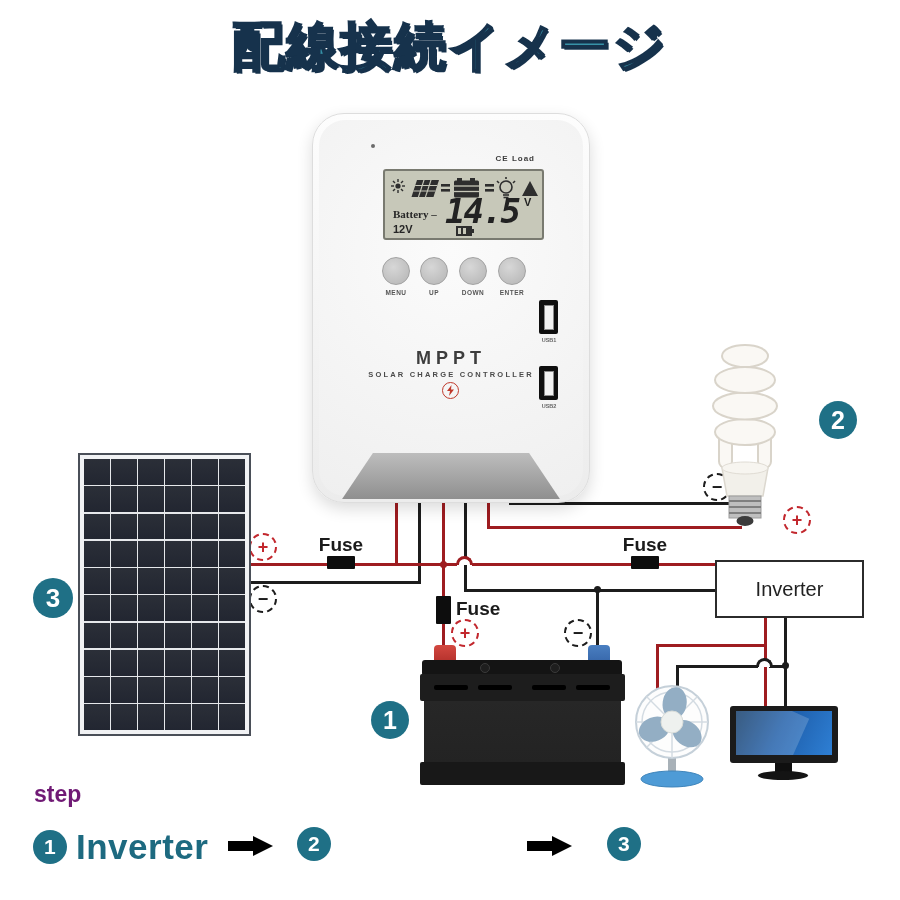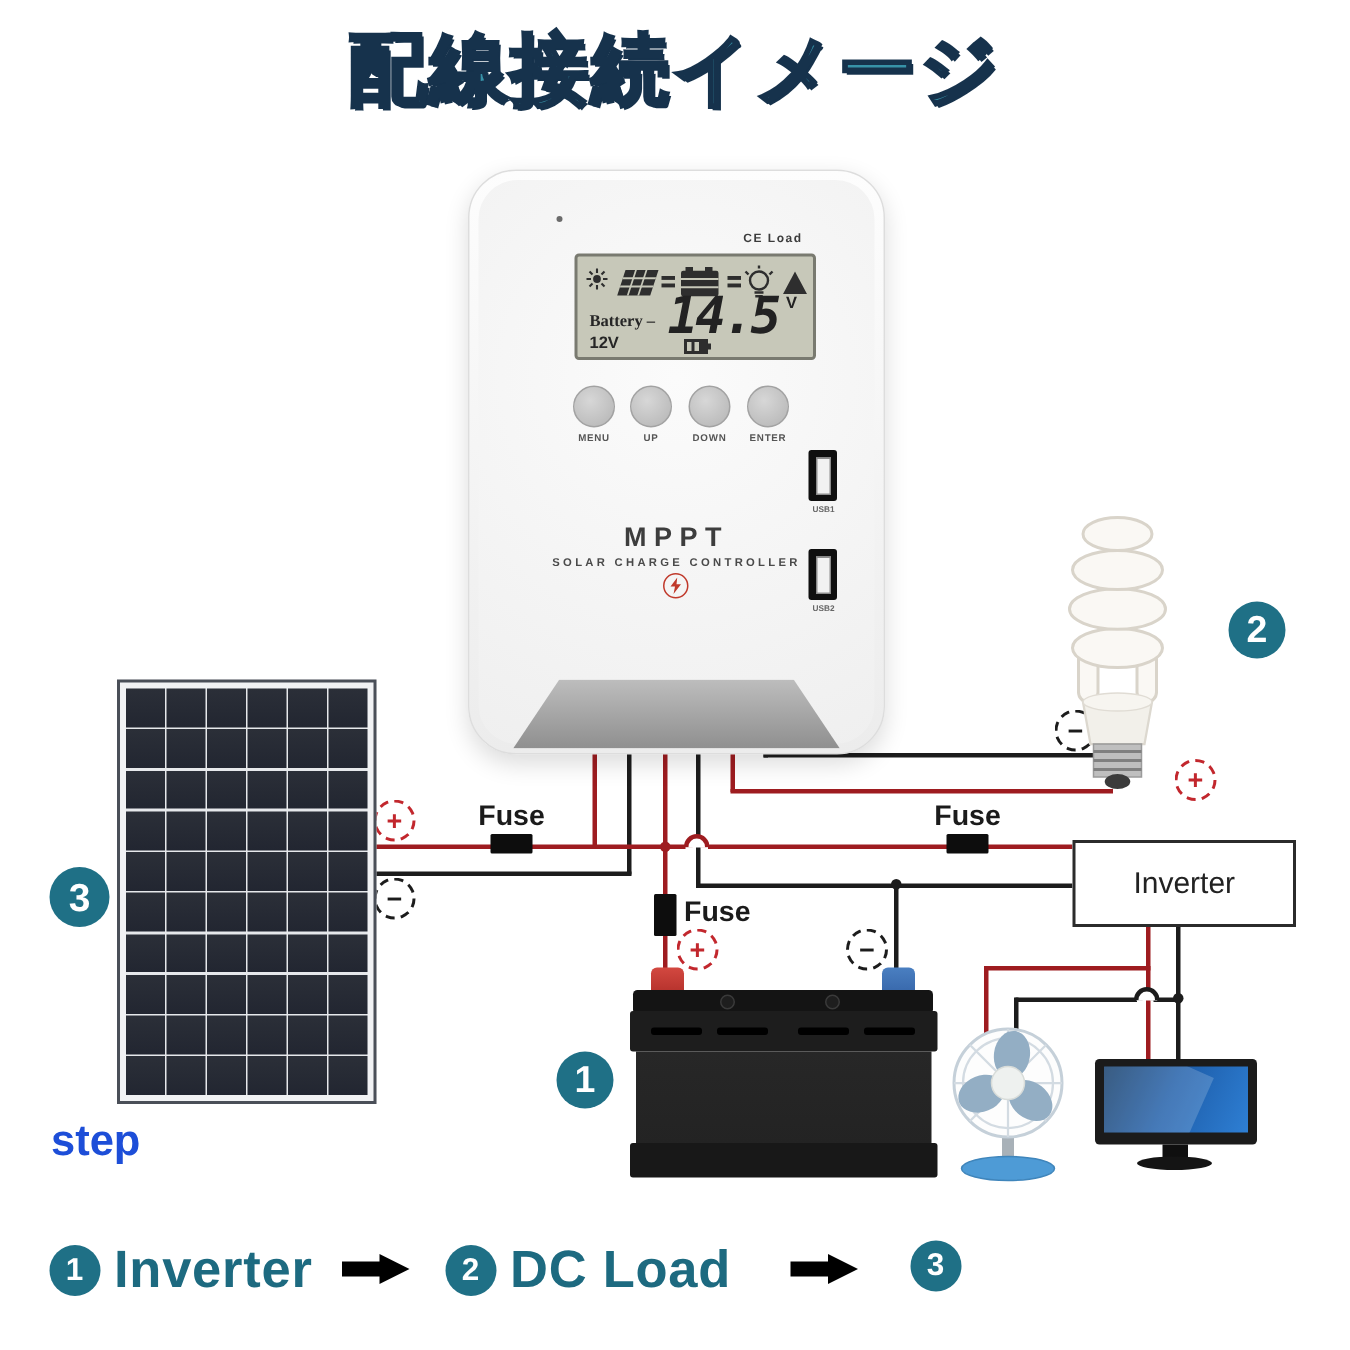--- a/index.html
+++ b/index.html
@@ -83,21 +83,21 @@
   .bat-term.neg{left:168px;background:linear-gradient(180deg,#4a7fc1,#2d5a9e);}
   
   .tv-frame{position:absolute;left:730px;top:706px;width:108px;height:57px;background:#1b1b1b;border-radius:3px;}
   .tv-screen{position:absolute;left:6px;top:5px;width:96px;height:44px;
              background:linear-gradient(115deg,#0e3866 0%,#1d5ca8 45%,#2e7fd4 100%);overflow:hidden;}
   .tv-glare{position:absolute;left:-10px;top:-10px;width:70px;height:80px;background:rgba(255,255,255,.18);
             transform:rotate(24deg);}
   .tv-neck{position:absolute;left:775px;top:763px;width:17px;height:9px;background:#0f0f0f;}
   .tv-base{position:absolute;left:758px;top:771px;width:50px;height:9px;border-radius:50%;background:#141414;}
   
-  .step-heading{position:absolute;left:34px;top:745px;font-size:29px;font-weight:700;color:#1d4ed8;}
+  .step-heading{position:absolute;left:34px;top:781px;font-size:23px;font-weight:700;color:#701a75;}
   .step-item{position:absolute;display:flex;align-items:center;gap:9px;color:#1d6a80;
              font-size:35px;font-weight:600;letter-spacing:.5px;}
   .step-num{width:34px;height:34px;border-radius:50%;background:#1f7086;color:#fff;flex:0 0 34px;
             display:flex;align-items:center;justify-content:center;font-size:21px;font-weight:700;}
   .arrow{position:absolute;width:46px;height:20px;}
   .arrow .shaft{position:absolute;left:0;top:5px;width:26px;height:10px;background:#000;}
   .arrow .head{position:absolute;left:25px;top:0;width:0;height:0;border-top:10px solid transparent;
                border-bottom:10px solid transparent;border-left:20px solid #000;}
 </style>
 </head>
@@ -391,21 +391,20 @@
   <div class="step-item" style="left:33px;top:827px;">
     <span class="step-num">1</span>
     <span>Inverter</span>
   </div>
   <div class="arrow" style="left:228px;top:836px;">
     <div class="shaft"></div>
       <div class="head"></div>
   </div>
   <div class="step-item" style="left:297px;top:827px;">
     <span class="step-num">2</span>
-    <span>DC Load</span>
   </div>
   <div class="arrow" style="left:527px;top:836px;">
     <div class="shaft"></div>
       <div class="head"></div>
   </div>
   <div class="step-item" style="left:607px;top:827px;">
     <span class="step-num">3</span>
   </div>
 
 </div>

